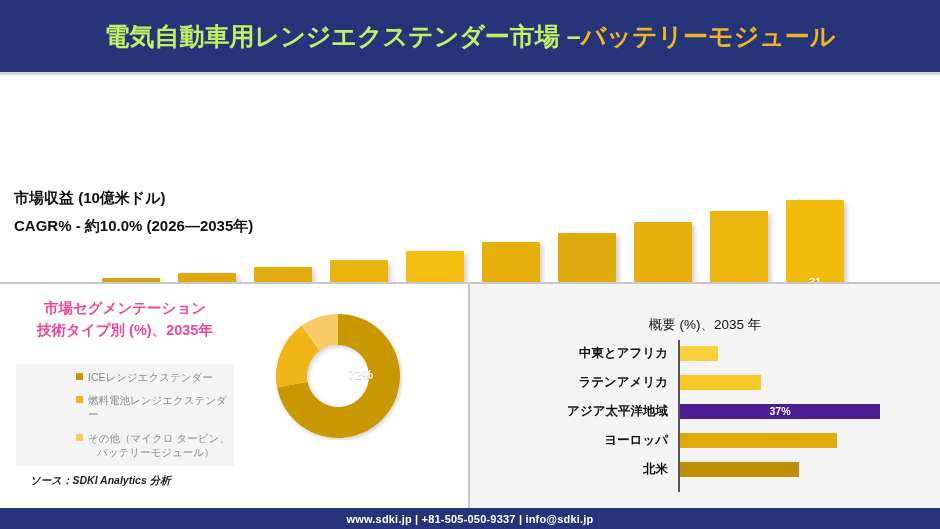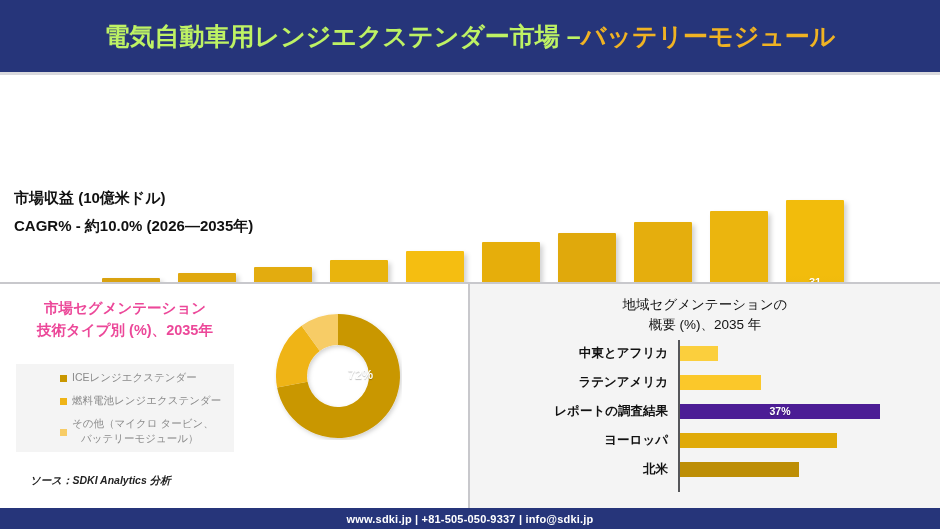--- a/index.html
+++ b/index.html
@@ -138,22 +138,22 @@
   .legend {
     position: absolute;
     left: 16px; top: 80px;
     width: 218px;
     background: #f4f4f4;
     padding: 6px 4px 7px 6px;
     box-sizing: border-box;
   }
   .legend-row {
     display: flex;
-    align-items: center;
-    margin: 0 0 9px 0;
+    align-items: flex-start;
+    margin: 0 0 9px 16px;
     font-size: 10.5px;
     color: #8a8a8a;
     line-height: 1.35;
     padding-left: 38px;
   }
   .legend-row:last-child { margin-bottom: 0; }
   .legend-swatch {
     flex: 0 0 auto;
     width: 7px; height: 7px;
     margin: 3px 5px 0 0;
@@ -368,36 +368,36 @@
             <path d="M 3.0981904548212995 75.61764150431492 A 62 62 0 0 1 27.55731435786666 13.840946348753263 L 45.77865717893333 38.92047317437663 A 31 31 0 0 0 33.549095227410646 69.80882075215746 Z" fill="#EFB417"></path>
             <path d="M 27.55731435786666 13.840946348753263 A 62 62 0 0 1 63.999999999999986 2 L 63.99999999999999 33 A 31 31 0 0 0 45.77865717893333 38.92047317437663 Z" fill="#F7CC66"></path>
           </g>
       </svg>
       <div class="donut-pct">72%</div>
     </div>
   </div>
 
   <div class="panel-right">
     <div class="region-title">
-      <span>地域セグメンテーションの</span><br>
+      <br>
       <span>概要 (%)、2035 年</span>
     </div>
     <div class="region-chart">
       <div class="region-axis"></div>
       <div id="region-rows">
           <div class="region-row" style="top: 0px;">
             <div class="region-label">中東とアフリカ</div>
             <div class="region-bar" style="width: 38px; background: rgb(251, 207, 61);"></div>
           </div>
           <div class="region-row" style="top: 29px;">
             <div class="region-label">ラテンアメリカ</div>
             <div class="region-bar" style="width: 81px; background: rgb(251, 200, 42);"></div>
           </div>
           <div class="region-row" style="top: 58px;">
-            <div class="region-label">レポートの調査結果</div>
+            <div class="region-label">アジア太平洋地域</div>
             <div class="region-bar" style="width: 200px; background: #4c1d95;">
               <div class="region-bar-value">37%</div>
             </div>
           </div>
           <div class="region-row" style="top: 87px;">
             <div class="region-label">ヨーロッパ</div>
             <div class="region-bar" style="width: 157px; background: rgb(224, 170, 8);"></div>
           </div>
           <div class="region-row" style="top: 116px;">
             <div class="region-label">北米</div>

